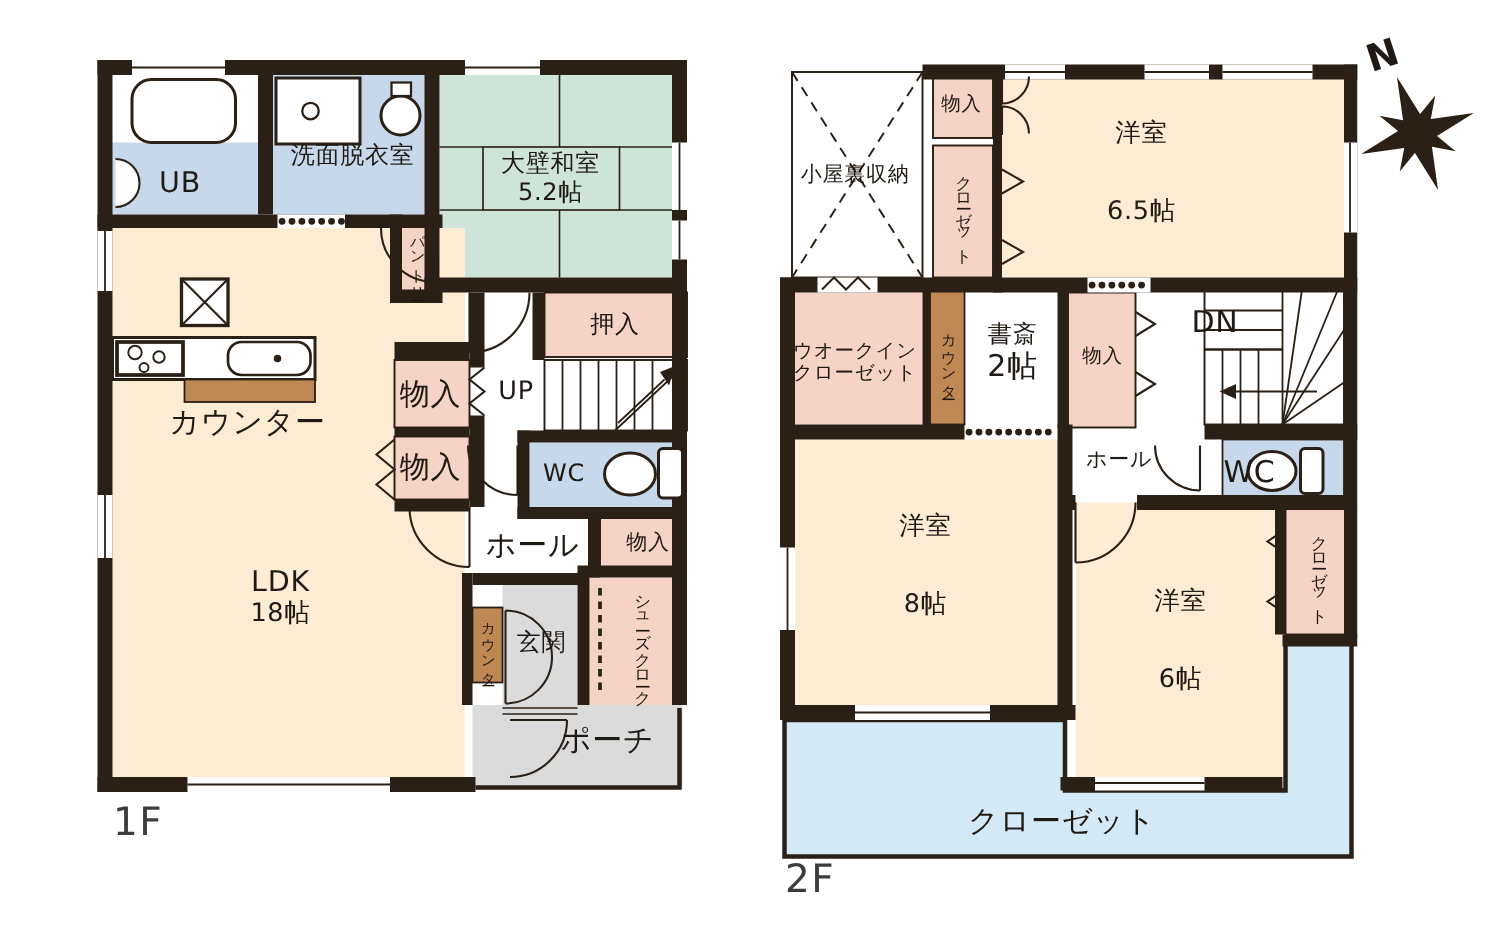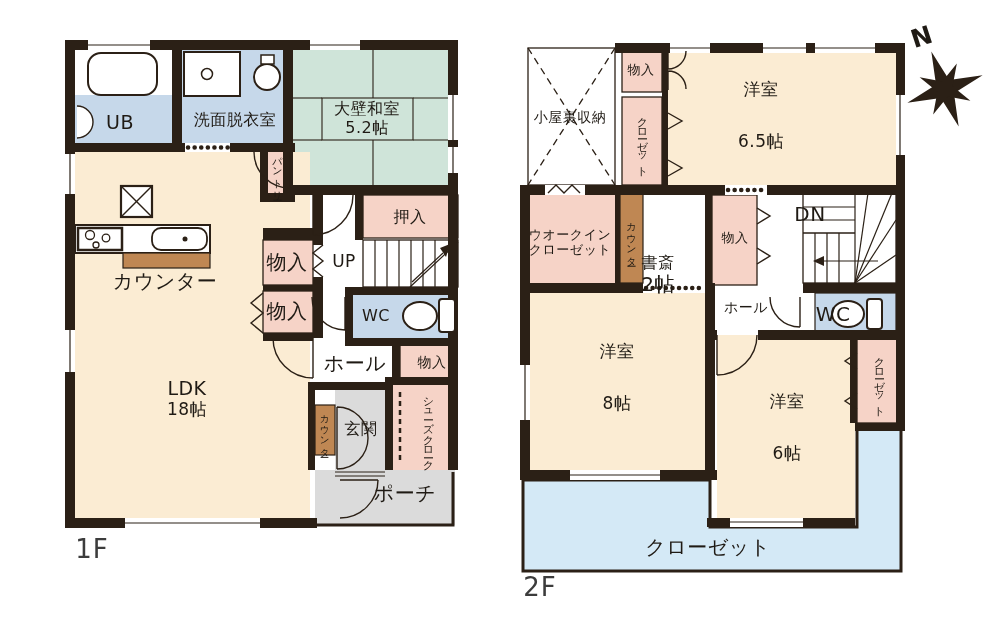--- a/index.html
+++ b/index.html
@@ -164,21 +164,21 @@
         <line x1="61" y1="154" x2="92" y2="185" stroke="#2b2016" stroke-width="1.4"></line>
         <line x1="92" y1="154" x2="61" y2="185" stroke="#2b2016" stroke-width="1.4"></line>
       </g>
       <g>
         <ellipse cx="360" cy="284" rx="17" ry="14" fill="#ffffff" stroke="#2b2016" stroke-width="2"></ellipse>
         <rect x="379" y="267" width="16" height="33" rx="3" fill="#ffffff" stroke="#2b2016" stroke-width="2"></rect>
       </g>
     </svg>
 
     <div class="lbl s19" style="left:60px;top:90px;">UB</div>
-    <div class="lbl s16" style="left:175px;top:88px;">洗面脱衣室</div>
+    <div class="lbl s16" style="left:175px;top:72px;">洗面脱衣室</div>
     <div class="lbl s16 two" style="left:307px;top:87px;justify-content:center;">
       <span>大壁和室</span>
       <span>5.2帖</span>
     </div>
     <div class="lbl s10 v" style="left:217px;top:140px;">パントリー</div>
     <div class="lbl s16" style="left:350px;top:185px;">押入</div>
     <div class="lbl s17" style="left:284px;top:229px;">UP</div>
     <div class="lbl s15" style="left:227px;top:231px;">物入</div>
     <div class="lbl s15" style="left:227px;top:280px;">物入</div>
     <div class="lbl s16" style="left:316px;top:284px;">WC</div>
@@ -310,21 +310,21 @@
     <div class="lbl s11 v" style="left:131px;top:105px;">クローゼット</div>
     <div class="lbl s17 two" style="left:251px;top:80px;">
       <span>洋室</span>
       <span>6.5帖</span>
     </div>
     <div class="lbl s13 two" style="left:60px;top:207px;">
       <span>ウオークイン</span>
       <span>クローゼット</span>
     </div>
     <div class="lbl s10 v" style="left:121px;top:203px;">カウンター</div>
-    <div class="lbl s16 two" style="left:148px;top:200px;margin-top:40px;">
+    <div class="lbl s16 two" style="left:165px;top:200px;">
       <span>書斎</span>
       <span class="s15">2帖</span>
     </div>
     <div class="lbl s13" style="left:225px;top:203px;">物入</div>
     <div class="lbl s15" style="left:300px;top:180px;">DN</div>
     <div class="lbl s14" style="left:236px;top:272px;">ホール</div>
     <div class="lbl s15" style="left:323px;top:280px;">WC</div>
     <div class="lbl s17 two" style="left:107px;top:342px;">
       <span>洋室</span>
       <span>8帖</span>

